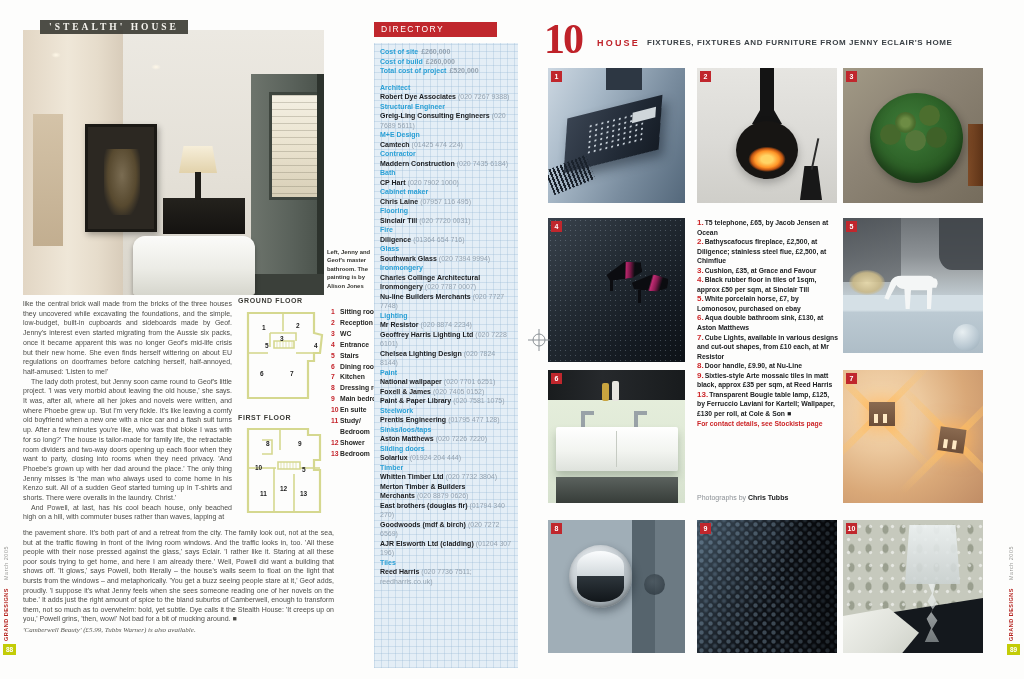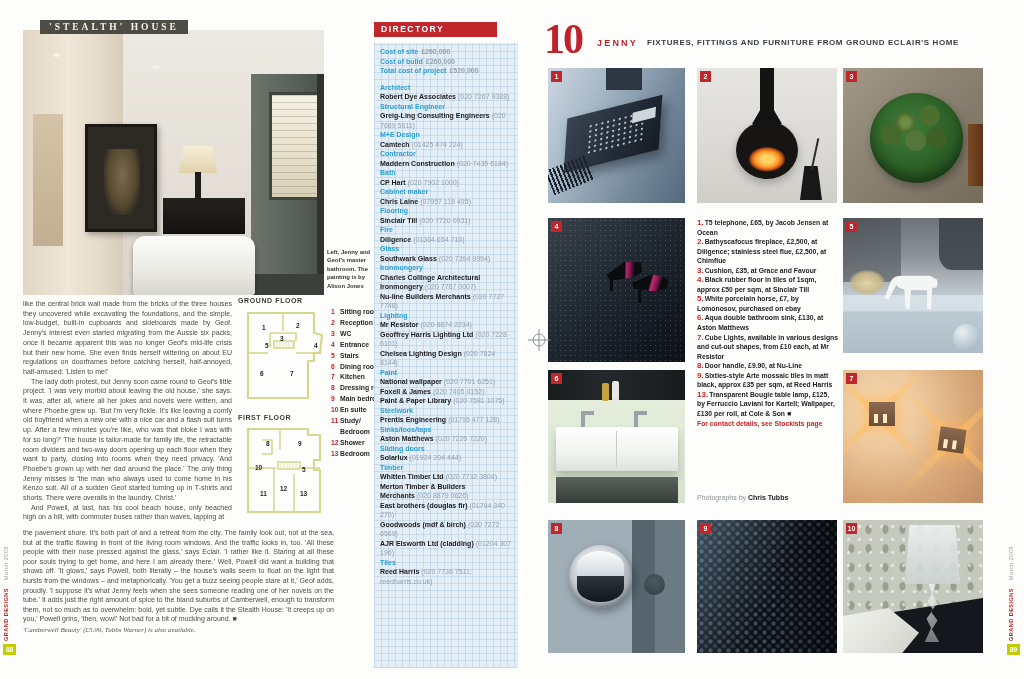--- a/index.html
+++ b/index.html
@@ -60,21 +60,21 @@
   .first-plan  { top:424px; height:94px; }
   .plan-box svg { position:absolute; left:0; top:0; }
   .plan-num { position:absolute; font-size:6.5px; font-weight:bold; color:#222; }
 
   .plan-key { position:absolute; left:331px; top:307px; width:46px; }
   .key-line { white-space:nowrap; font-size:6.8px; line-height:10.9px; font-weight:bold; color:#262624; }
   .key-num { display:inline-block; min-width:9px; color:#c4232a; }
 
   
   .dir-header { position:absolute; left:374px; top:22px; width:123px; height:15px; background:#c0272d;
-    color:#fff; font-weight:bold; font-size:8.5px; line-height:15px; letter-spacing:1.5px; padding-left:7px; }
+    color:#fff; font-weight:normal; font-size:8.5px; line-height:15px; letter-spacing:1.5px; padding-left:7px; }
   .dir-panel { position:absolute; left:374px; top:43px; width:144px; height:625px; background-color:#e4eef6;
     background-image:repeating-linear-gradient(0deg,rgba(145,180,210,.30) 0 1px,transparent 1px 7px),
                      repeating-linear-gradient(90deg,rgba(145,180,210,.30) 0 1px,transparent 1px 7px);
     padding:4px 5px 0 6px; }
   .dir-panel { font-size:7px; line-height:9.5px; }
   .cost-line { font-weight:bold; }
   .cost-label { color:#2aa0d6; }
   .cost-value { color:#93a2b0; margin-left:3px; }
   .dir-sections { margin-top:7px; }
   .dir-cat { color:#2aa0d6; font-weight:bold; }
@@ -585,22 +585,22 @@
 
           <div class="dir-entry">
                 <span class="dir-name">Reed Harris</span><span class="dir-phone">(020 7736 7511; reedharris.co.uk)</span>
               </div>
           </div>
         </div>
       </div>
   </div>
 
   <div class="big-number">10</div>
-  <div class="grand-word">JENNY</div>
-  <div class="page-subtitle">FIXTURES, FITTINGS AND FURNITURE FROM GROUND ECLAIR'S HOME</div>
+  <div class="grand-word">HOUSE</div>
+  <div class="page-subtitle">FIXTURES, FIXTURES AND FURNITURE FROM JENNY ECLAIR'S HOME</div>
 
   <figure class="photo p1">
     <div class="p1-obj"></div>
     <div class="p1-body"></div>
     <div class="p1-keys"></div>
     <div class="p1-screen"></div>
     <div class="p1-cord"></div>
     <span class="badge">1</span>
   </figure>
 

